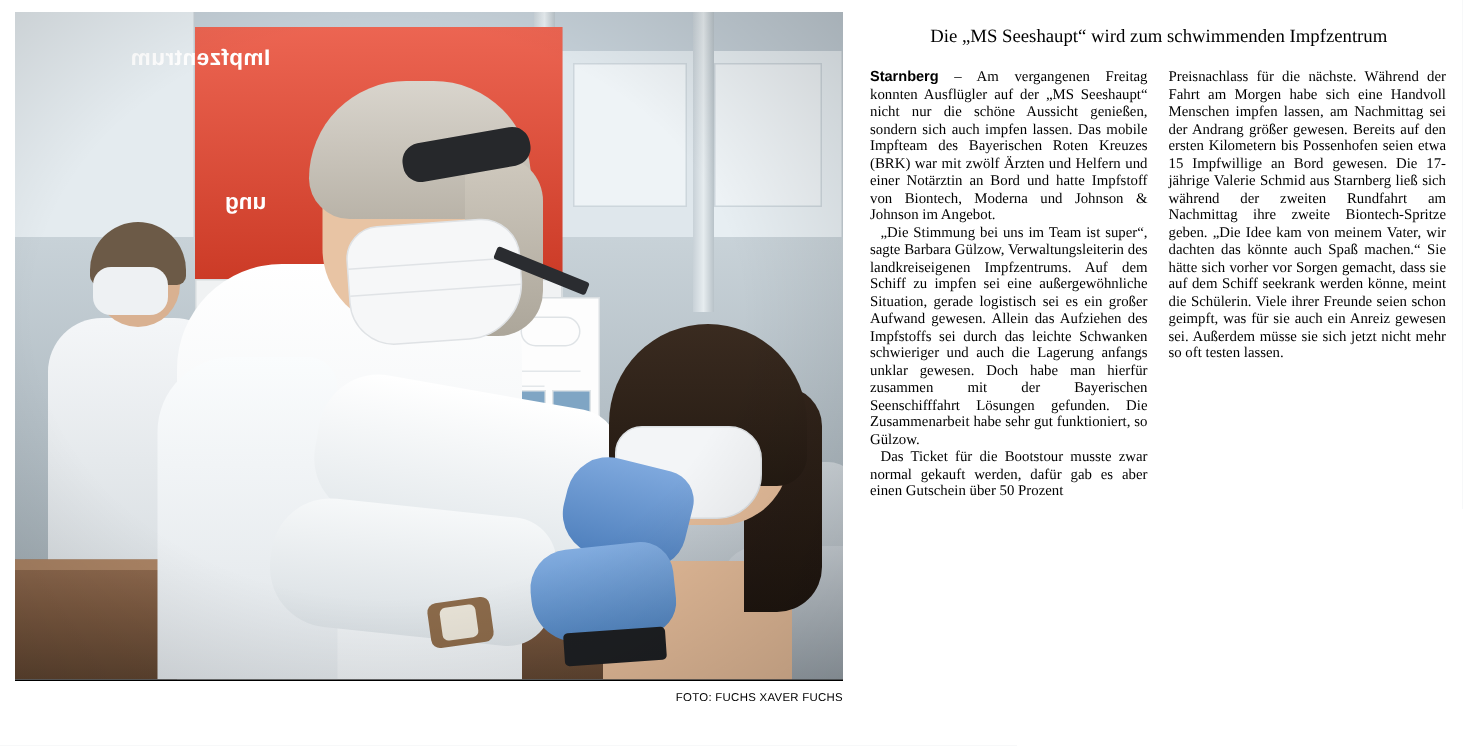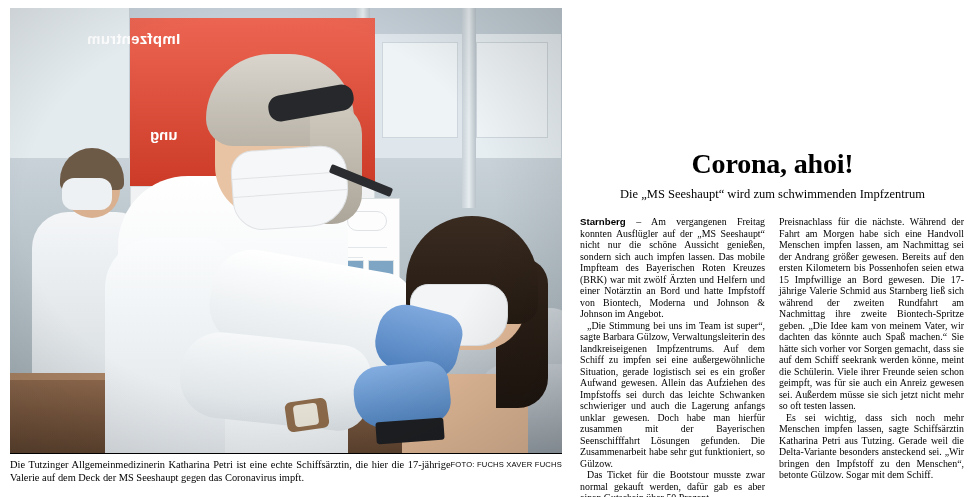--- a/index.html
+++ b/index.html
@@ -443,33 +443,30 @@
 
       <div class="phone"></div>
 
       <div class="vignette"></div>
     </div>
   </div>
 
   <div class="cap-rule"></div>
   <div class="caption">
     <span class="credit">FOTO: FUCHS XAVER FUCHS</span>
-    <span>Die Tutzinger Allgemeinmedizinerin Katharina Petri ist eine echte Schiffsärztin, die hier die 17-jährige Valerie auf dem Deck der MS Seeshaupt gegen das Coronavirus impft.</span>
   </div>
 
   <div class="article">
-    <h1 class="headline">Corona, ahoi!</h1>
     <div class="subhead">Die „MS Seeshaupt“ wird zum schwimmenden Impfzentrum</div>
 
     <div class="cols">
       <div class="col">
         <p><span class="place">Starnberg</span><span> – Am vergangenen Freitag konnten Ausflügler auf der „MS Seeshaupt“ nicht nur die schöne Aussicht genießen, sondern sich auch impfen lassen. Das mobile Impfteam des Bayerischen Roten Kreuzes (BRK) war mit zwölf Ärzten und Helfern und einer Notärztin an Bord und hatte Impfstoff von Biontech, Moderna und Johnson &amp; Johnson im Angebot.</span></p>
         <p>„Die Stimmung bei uns im Team ist super“, sagte Barbara Gülzow, Verwaltungsleiterin des landkreiseigenen Impfzentrums. Auf dem Schiff zu impfen sei eine außergewöhnliche Situation, gerade logistisch sei es ein großer Aufwand gewesen. Allein das Aufziehen des Impfstoffs sei durch das leichte Schwanken schwieriger und auch die Lagerung anfangs unklar gewesen. Doch habe man hierfür zusammen mit der Bayerischen Seenschifffahrt Lösungen gefunden. Die Zusammenarbeit habe sehr gut funktioniert, so Gülzow.</p>
         <p>Das Ticket für die Bootstour musste zwar normal gekauft werden, dafür gab es aber einen Gutschein über 50 Prozent</p>
       </div>
       <div class="col">
         <p>Preisnachlass für die nächste. Während der Fahrt am Morgen habe sich eine Handvoll Menschen impfen lassen, am Nachmittag sei der Andrang größer gewesen. Bereits auf den ersten Kilometern bis Possenhofen seien etwa 15 Impfwillige an Bord gewesen. Die 17-jährige Valerie Schmid aus Starnberg ließ sich während der zweiten Rundfahrt am Nachmittag ihre zweite Biontech-Spritze geben. „Die Idee kam von meinem Vater, wir dachten das könnte auch Spaß machen.“ Sie hätte sich vorher vor Sorgen gemacht, dass sie auf dem Schiff seekrank werden könne, meint die Schülerin. Viele ihrer Freunde seien schon geimpft, was für sie auch ein Anreiz gewesen sei. Außerdem müsse sie sich jetzt nicht mehr so oft testen lassen.</p>
-        <p>Es sei wichtig, dass sich noch mehr Menschen impfen lassen, sagte Schiffsärztin Katharina Petri aus Tutzing. Gerade weil die Delta-Variante besonders ansteckend sei. „Wir bringen den Impfstoff zu den Menschen“, betonte Gülzow. Sogar mit dem Schiff.</p>
       </div>
     </div>
   </div>
 
 </div>
 
 </body></html>

